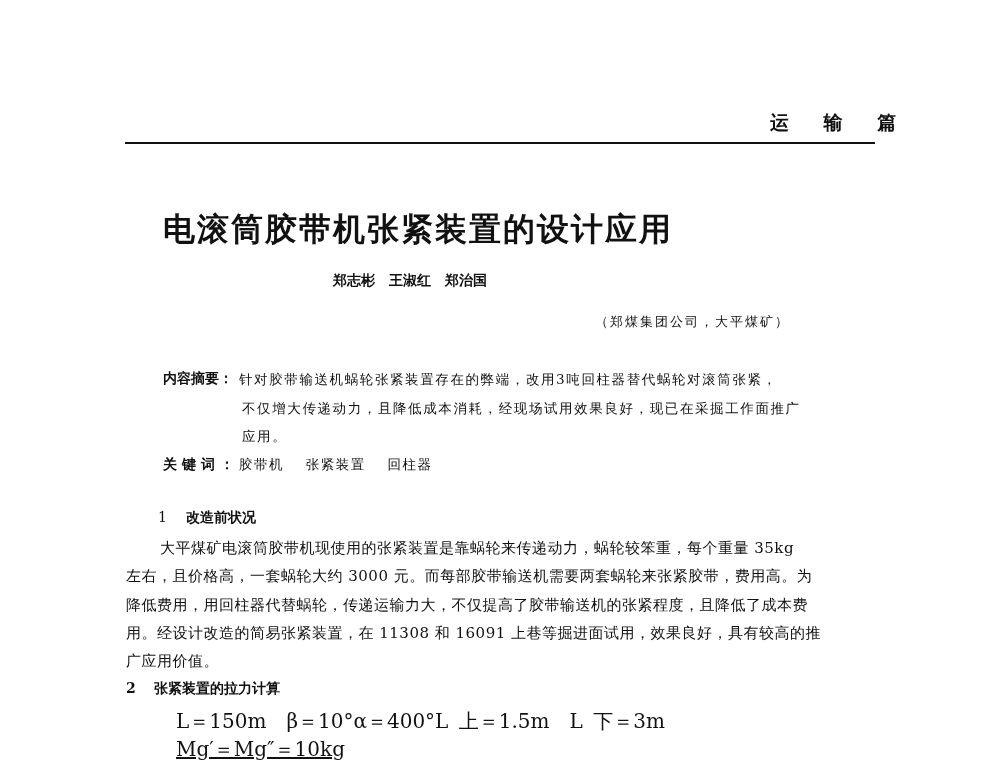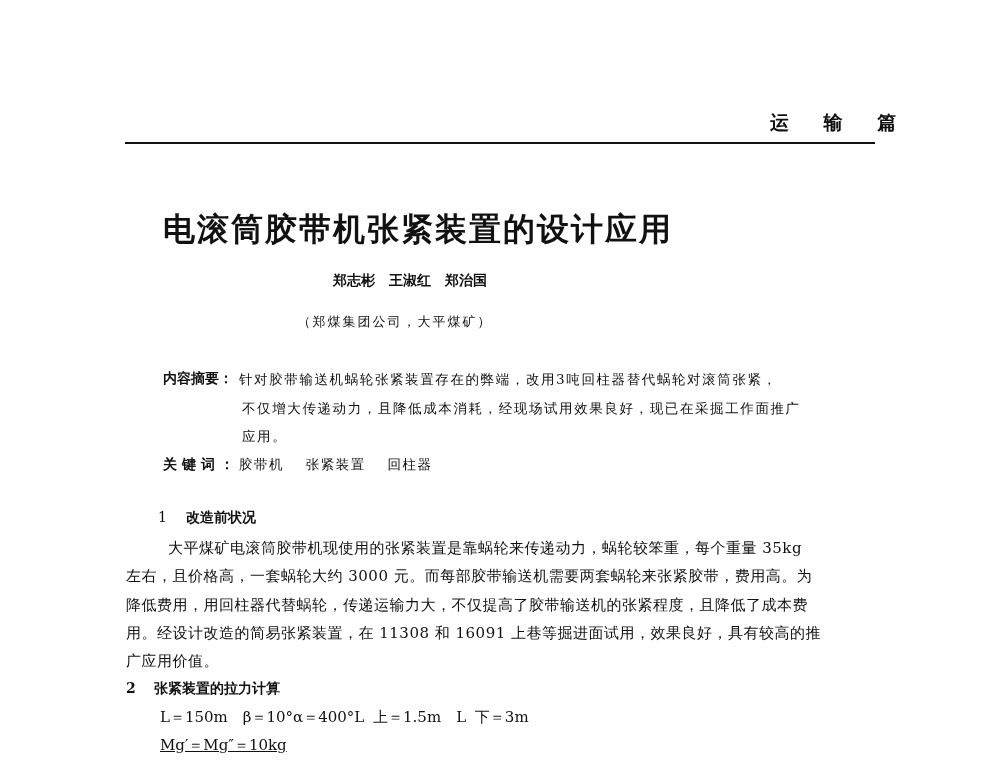--- a/index.html
+++ b/index.html
@@ -2,39 +2,39 @@
 <html><head>
 <meta charset="utf-8">
 <style>
   html, body { margin: 0; padding: 0; background: #ffffff; }
   body { width: 1000px; height: 760px; position: relative; overflow: hidden; color: #111; font-family: "DejaVu Sans", sans-serif; }
   .abs { position: absolute; white-space: nowrap; }
   .section-tag { left: 770px; top: 110px; font-size: 19px; font-weight: bold; letter-spacing: 14px; text-align: right; }
   .top-rule { position: absolute; left: 125px; top: 142px; width: 750px; height: 2px; background: #111; }
   .title { left: 0; width: 836px; top: 208px; text-align: center; font-size: 32px; font-weight: bold; letter-spacing: 2px; }
   .authors { left: 0; width: 820px; top: 272px; text-align: center; font-size: 14px; font-weight: bold; word-spacing: 14px; }
-  .affil { left: 0; width: 790px; top: 313px; text-align: center; font-size: 13px; font-family: "DejaVu Serif", serif; letter-spacing: 2px; }
+  .affil { left: 0; width: 790px; top: 313px; text-align: right; font-size: 13px; font-family: "DejaVu Serif", serif; letter-spacing: 2px; }
   .abs-label { left: 163px; top: 370px; font-size: 14px; font-weight: bold; }
   .abs-text { font-size: 13.5px; font-family: "DejaVu Serif", serif; letter-spacing: 1.6px; }
   .abs-l1 { left: 239px; top: 371px; }
   .abs-l2 { left: 242px; top: 400px; }
   .abs-l3 { left: 242px; top: 428px; }
   .kw-label { left: 163px; top: 456px; font-size: 14px; font-weight: bold; letter-spacing: 5px; }
   .kw-text { left: 239px; top: 456px; font-size: 13.5px; font-family: "DejaVu Serif", serif; letter-spacing: 1.5px; word-spacing: 16px; }
   .h1 { left: 126px; top: 509px; font-size: 14px; font-weight: bold; margin-left: 32px; }
   .h1 .num { display: inline-block; width: 28px; font-family: "DejaVu Serif", serif; font-weight: normal; }
   .body-text { font-size: 15px; font-family: "DejaVu Serif", serif; letter-spacing: 0.5px; }
-  .p1 { left: 160px; top: 539px; margin-left: 8px; }
+  .p1 { left: 160px; top: 539px; }
   .p2 { left: 126px; top: 567px; }
   .p3 { left: 126px; top: 596px; }
   .p4 { left: 126px; top: 624px; }
   .p5 { left: 126px; top: 652px; }
   .h2 { left: 126px; top: 680px; font-size: 14px; font-weight: bold; }
   .h2 .num { display: inline-block; width: 28px; font-family: "DejaVu Serif", serif; }
-  .formula { font-size: 15px; font-family: "DejaVu Serif", serif; }
+  .formula { font-size: 20px; font-family: "DejaVu Serif", serif; margin-left: 16px; }
   .f1 { left: 160px; top: 708px; word-spacing: 4px; }
   .f2 { left: 160px; top: 736px; text-decoration: underline; }
   .cut { left: 160px; top: 756px; width: 420px; height: 4px; overflow: hidden; }
 </style>
 </head>
 <body>
 
 <div class="abs section-tag">运 输 篇</div>
 <div class="top-rule"></div>
 

